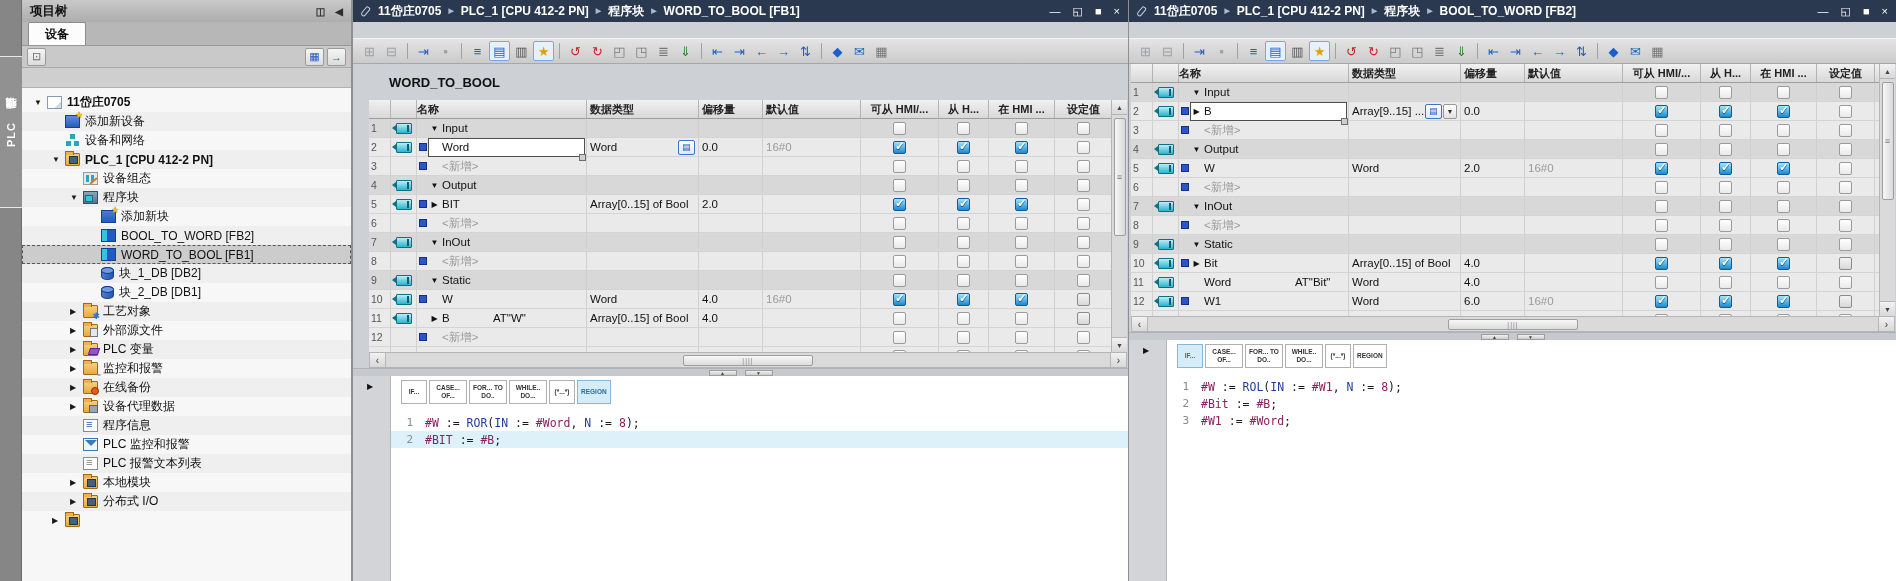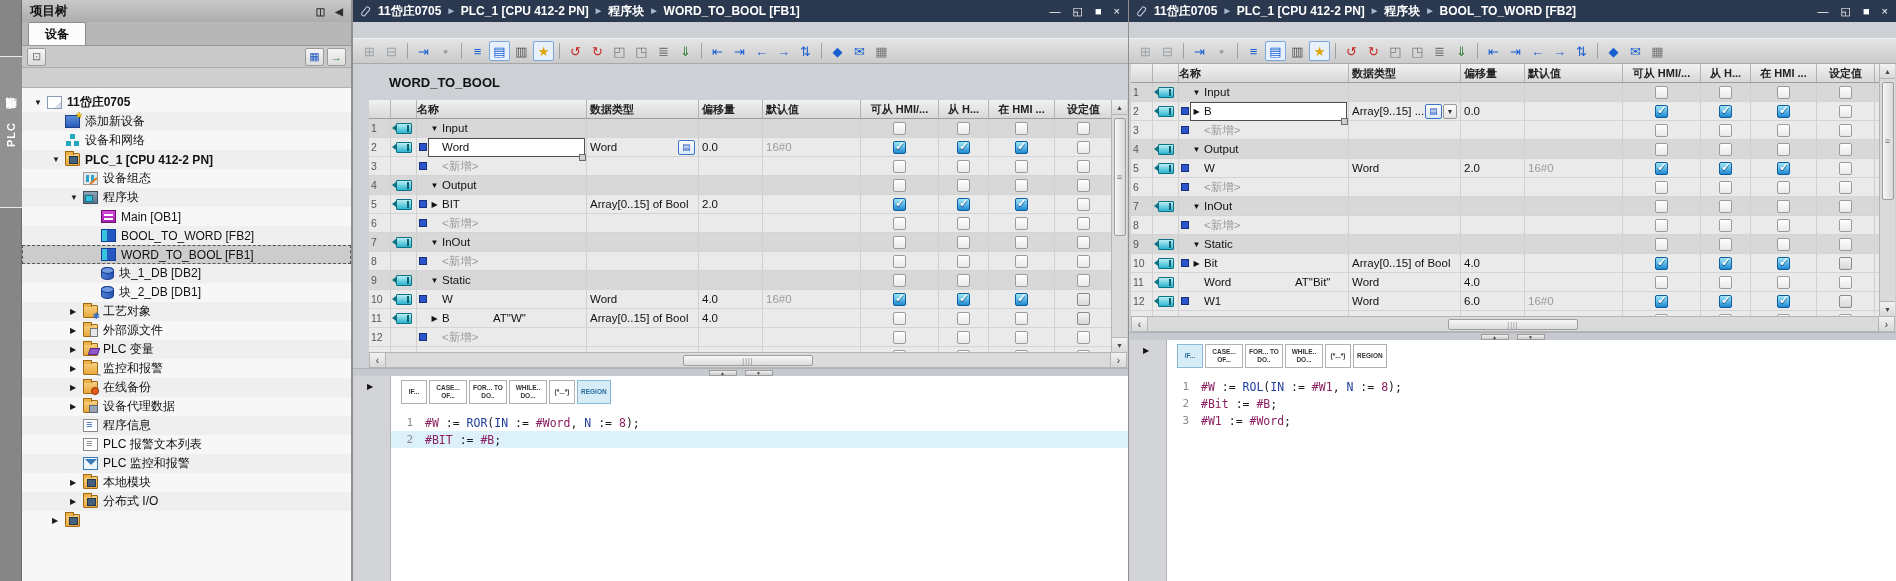--- a/index.html
+++ b/index.html
@@ -253,26 +253,26 @@
         <span class="tlabel">设备组态</span>
       </div>
 
 
       <div class="titem lv-2">
         <span class="tarrow arrow-down"></span>
         <span class="ti icon-blocks"></span>
         <span class="tlabel">程序块</span>
       </div>
 
-
       <div class="titem lv-3">
         <span class="tarrow arrow-none"></span>
-        <span class="ti icon-ob"></span>
-        <span class="tlabel">Main [OB1]</span>
-      </div>
+        <span class="ti icon-addblk"></span>
+        <span class="tlabel">添加新块</span>
+      </div>
+
 
       <div class="titem lv-3 state-hl">
         <span class="tarrow arrow-none"></span>
         <span class="ti icon-fb"></span>
         <span class="tlabel">BOOL_TO_WORD [FB2]</span>
       </div>
 
       <div class="titem lv-3 state-sel">
         <span class="tarrow arrow-none"></span>
         <span class="ti icon-fb"></span>
@@ -329,28 +329,28 @@
       </div>
 
       <div class="titem lv-2">
         <span class="tarrow arrow-none"></span>
         <span class="ti icon-info"></span>
         <span class="tlabel">程序信息</span>
       </div>
 
       <div class="titem lv-2">
         <span class="tarrow arrow-none"></span>
+        <span class="ti icon-alarm"></span>
+        <span class="tlabel">PLC 监控和报警</span>
+      </div>
+
+      <div class="titem lv-2">
+        <span class="tarrow arrow-none"></span>
         <span class="ti icon-textlist"></span>
         <span class="tlabel">PLC 报警文本列表</span>
-      </div>
-
-      <div class="titem lv-2">
-        <span class="tarrow arrow-none"></span>
-        <span class="ti icon-alarm"></span>
-        <span class="tlabel">PLC 监控和报警</span>
       </div>
 
       <div class="titem lv-2">
         <span class="tarrow arrow-right"></span>
         <span class="ti icon-foldermodules"></span>
         <span class="tlabel">本地模块</span>
       </div>
 
       <div class="titem lv-2">
         <span class="tarrow arrow-right"></span>

